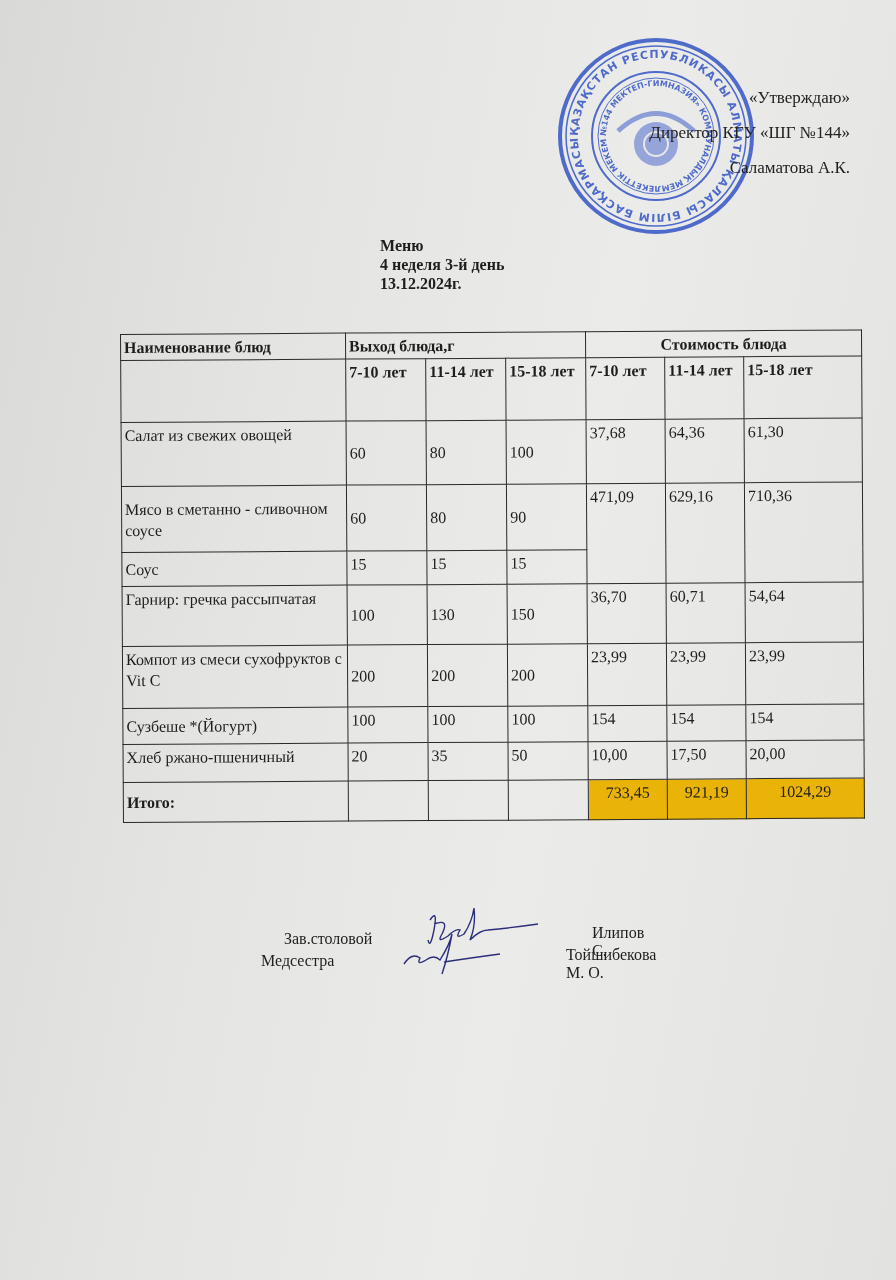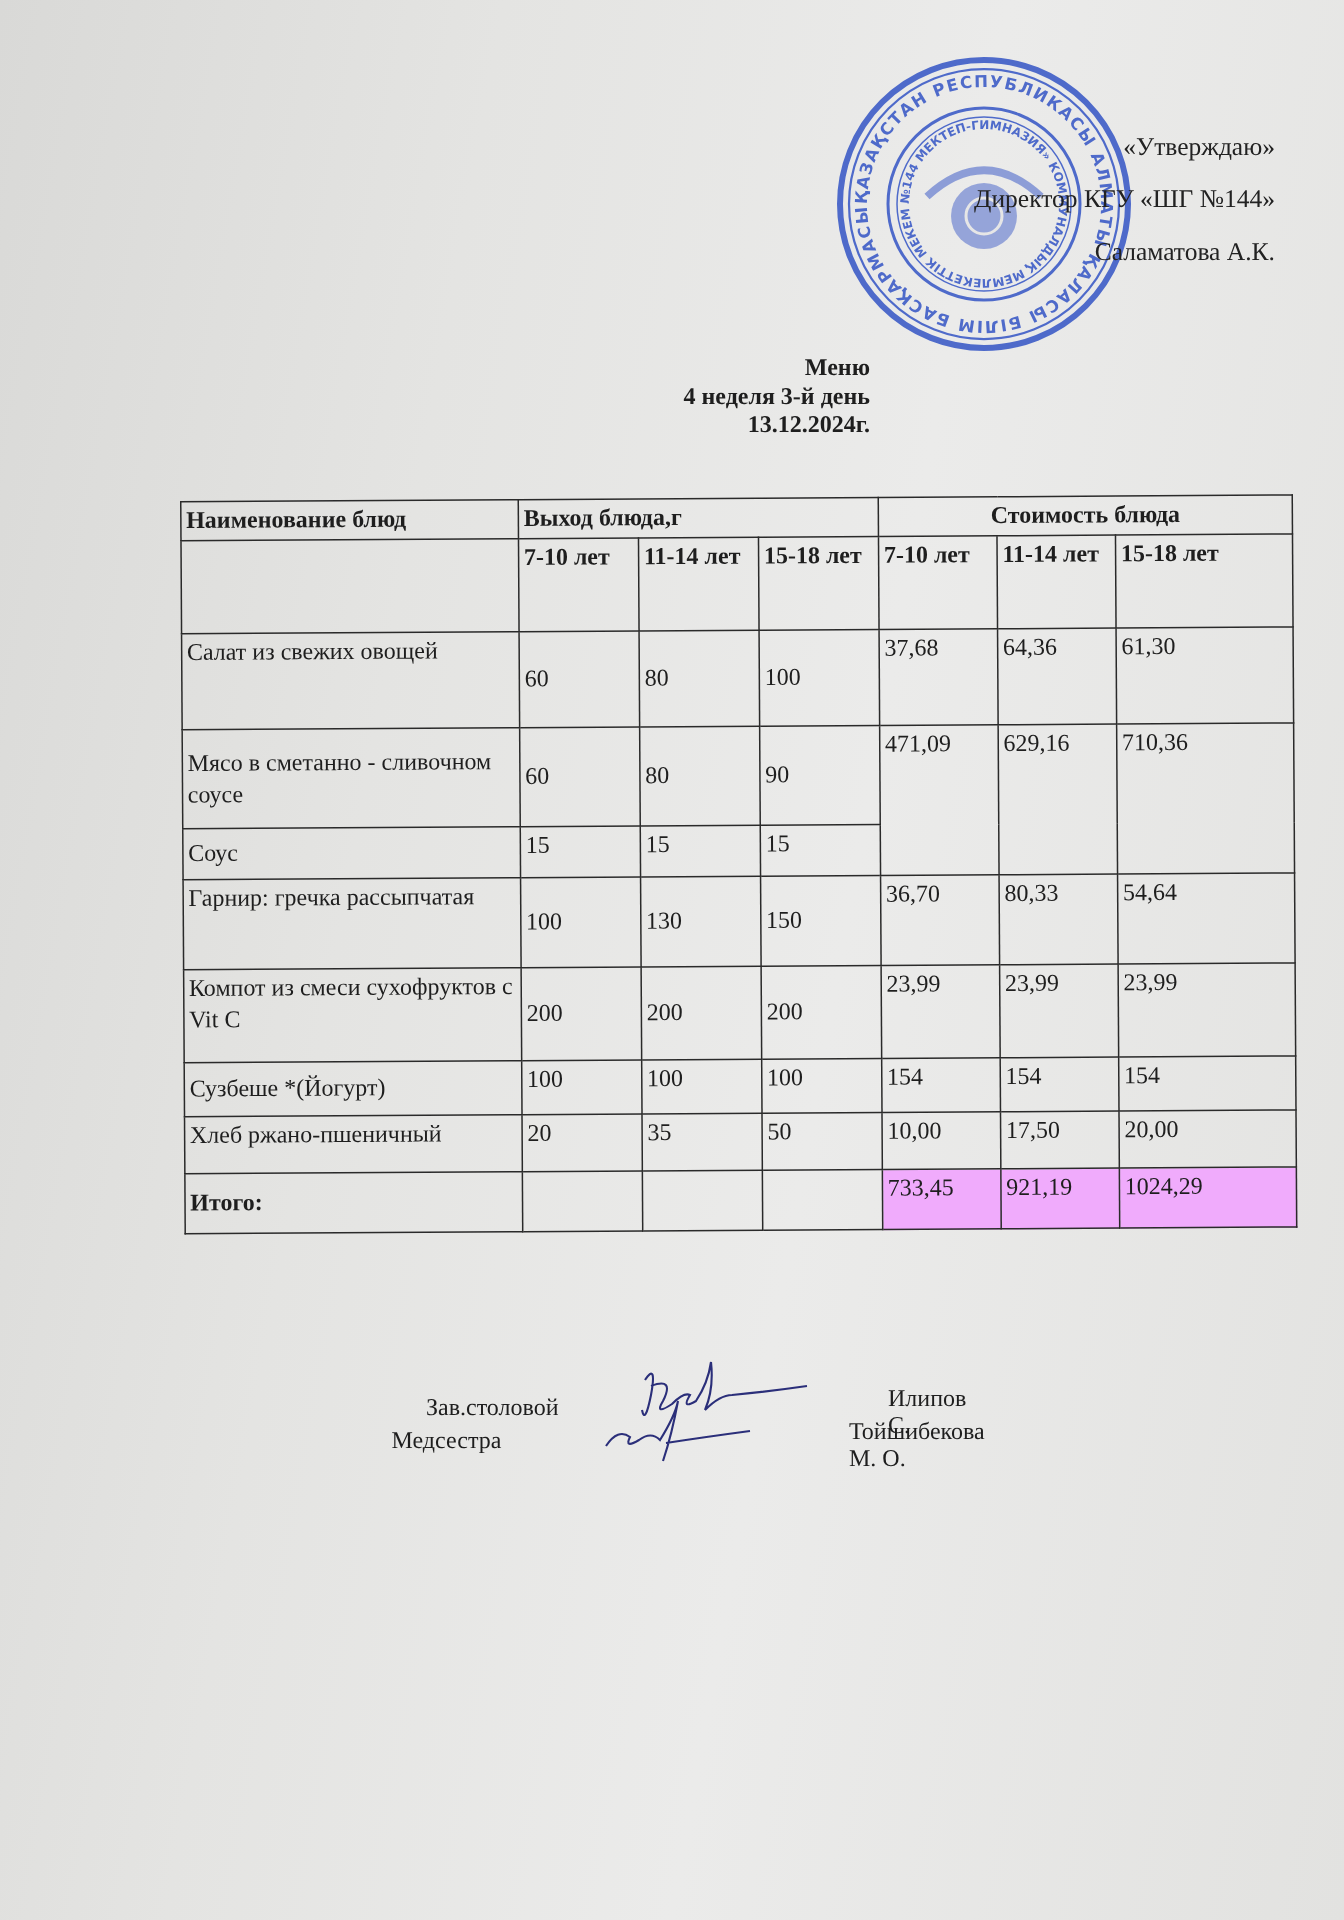--- a/index.html
+++ b/index.html
@@ -13,37 +13,37 @@
     position:absolute; left:620px; top:74px; width:230px;
     text-align:right; font-size:17px; line-height:22px; color:#222;
   }
   .approval div { white-space:nowrap;margin-top:13px; }
   .stamp {
     position:absolute; left:556px; top:36px; width:200px; height:200px;
     opacity:0.82;
   }
   .title-block {
     position:absolute; left:380px; top:236px; width:200px;
-    text-align:right; font-weight:bold; font-size:16px; line-height:19px;
+    text-align:left; font-weight:bold; font-size:16px; line-height:19px;
   }
   table.menu {
     position:absolute; left:120px; top:334px; width:742px;
     border-collapse:collapse; font-size:16px; transform:rotate(-0.35deg);
     transform-origin:left top;
   }
   table.menu td {
     border:1.3px solid #2a2a2a; vertical-align:top; padding:2px 3px;
     line-height:21px;
   }
   .hdr { font-weight:bold; }
   .c-name { width:218px; }
   .c-w { width:73px; }
   .c-p { width:72px; }
   .mid { vertical-align:middle !important; }
-  .shade { background:#f0abfc; }
+  .shade { background:#eab308;text-align:center; }
   .sig-area { position:absolute; left:0; top:0; }
   .lbl { position:absolute; font-size:16px; }
   .signature { position:absolute; left:390px; top:900px; width:160px; height:80px; }
 </style>
 </head>
 <body>
 
 <svg class="stamp" viewBox="0 0 200 200">
   <circle cx="100" cy="100" r="96" fill="none" stroke="#2d4fc4" stroke-width="4"></circle>
   <circle cx="100" cy="100" r="90" fill="none" stroke="#2d4fc4" stroke-width="1.5"></circle>
@@ -115,21 +115,21 @@
     <td>15</td>
     <td>15</td>
     <td>15</td>
   </tr>
   <tr style="height:60px">
     <td>Гарнир: гречка рассыпчатая</td>
     <td class="mid">100</td>
     <td class="mid">130</td>
     <td class="mid">150</td>
     <td>36,70</td>
-    <td>80,33</td>
+    <td>60,71</td>
     <td>54,64</td>
   </tr>
   <tr style="height:62px">
     <td>Компот из смеси сухофруктов с Vit C</td>
     <td class="mid">200</td>
     <td class="mid">200</td>
     <td class="mid">200</td>
     <td>23,99</td>
     <td>23,99</td>
     <td>23,99</td>

